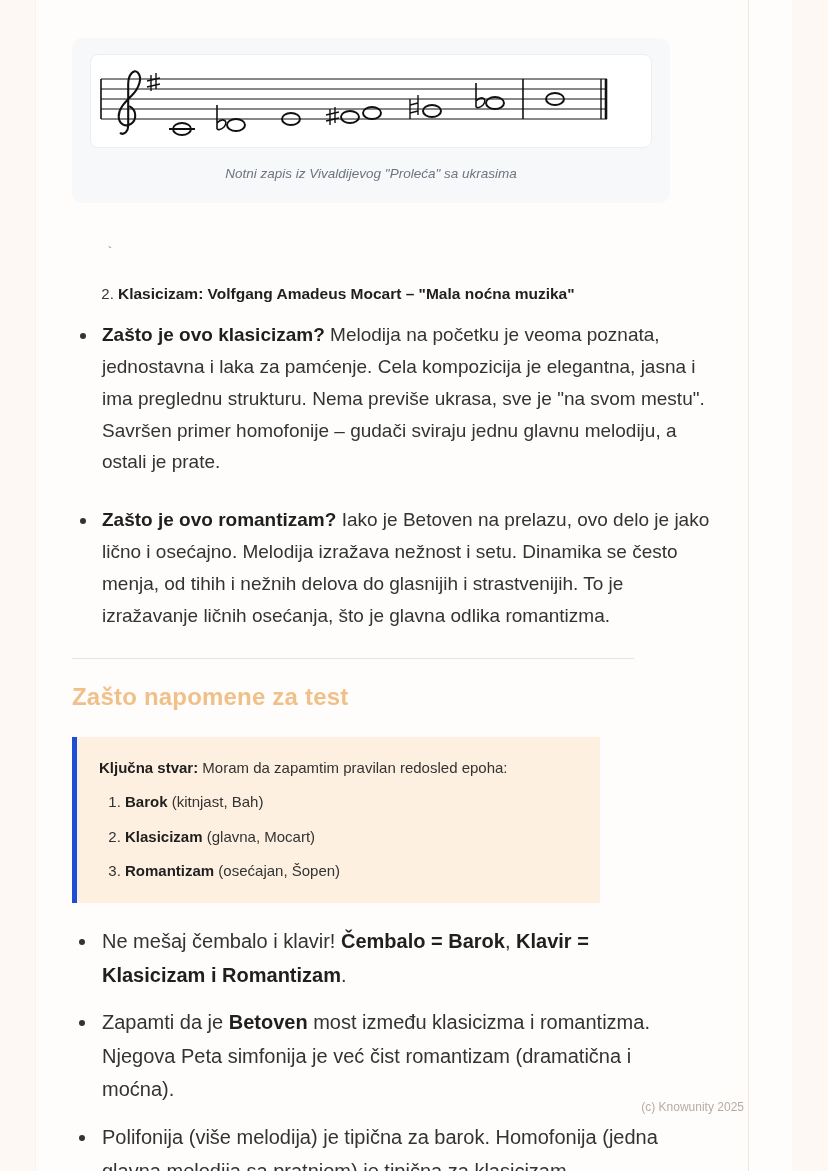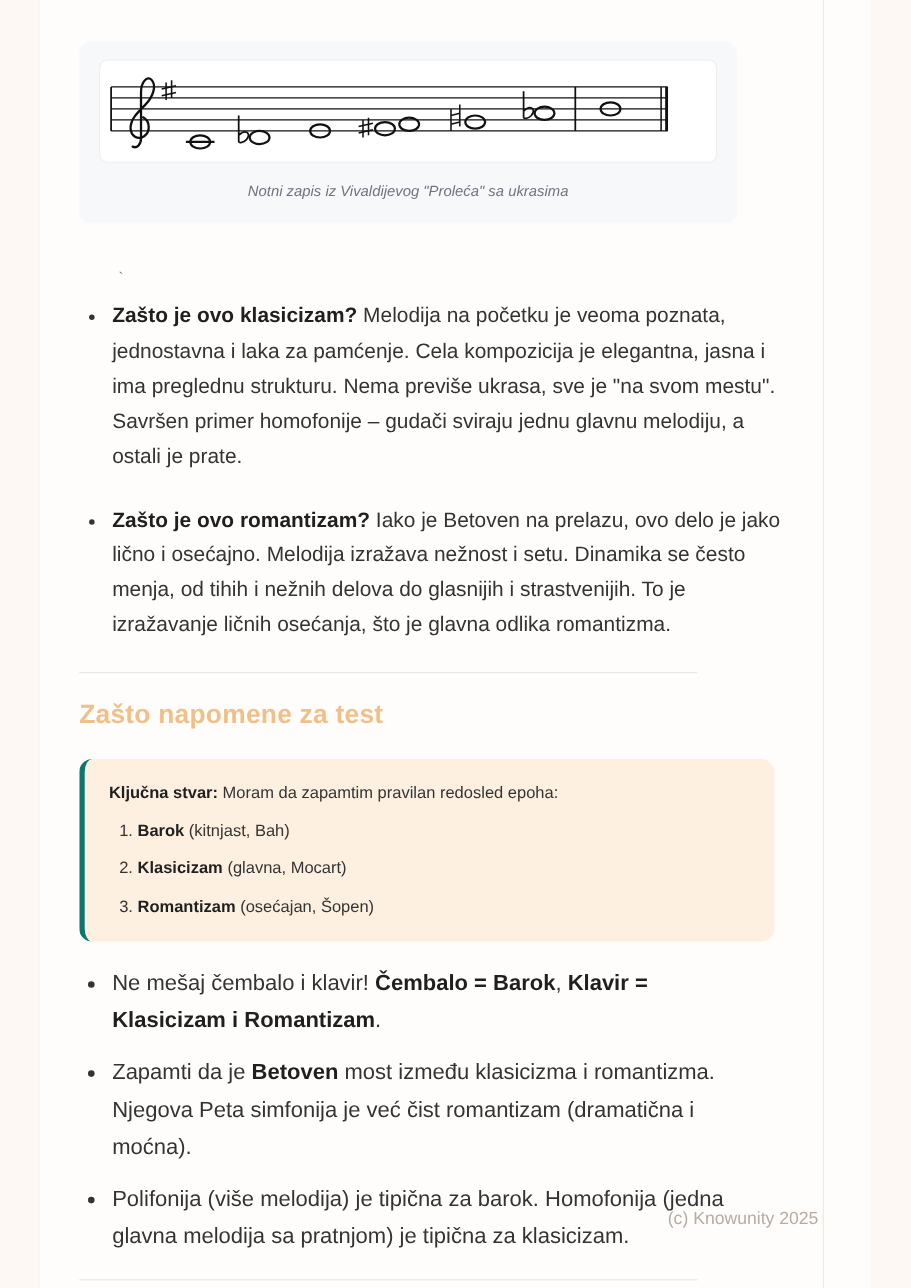--- a/index.html
+++ b/index.html
@@ -125,24 +125,24 @@
     margin: 24px 0 0 0;
     font-size: 24px;
     font-weight: bold;
     color: #f0c089;
     letter-spacing: 0.2px;
   }
 
   
   .callout {
     margin-top: 26px;
-    width: 632px;
+    width: 528px;
     background: #fdf0e0;
-    border-left: 5px solid #0f766e;
-    border-radius: 12px;
+    border-left: 5px solid #1d4ed8;
+    border-radius: 0;
     padding: 20px 22px 18px 22px;
     box-sizing: border-box;
   }
   .callout-lead {
     font-size: 15px;
     line-height: 1.5;
     color: #333;
   }
   ol.callout-list {
     margin: 12px 0 0 0;
@@ -175,21 +175,21 @@
     border: none;
     border-top: 1px solid #e8e3dd;
     margin: 22px 0 0 0;
     width: 562px;
   }
 
   .footer {
     position: absolute;
     right: 48px;
     top: 1100px;
-    font-size: 16px;
+    font-size: 12px;
     color: #b6aca2;
   }
 </style>
 </head>
 <body>
 
 <div class="page">
   <div class="page-rule"></div>
 
   <div class="content">
@@ -256,20 +256,25 @@
 
             <ellipse cx="464" cy="44" rx="9" ry="6"></ellipse>
           </g>
         </svg>
       </div>
       <div class="score-caption">Notni zapis iz Vivaldijevog "Proleća" sa ukrasima</div>
     </div>
 
     <div class="backtick">`</div>
 
+    <ol class="main-list" start="2">
+      <li>
+        <span class="li-head">Klasicizam: Volfgang Amadeus Mocart – "Mala noćna muzika"</span>
+      </li>
+    </ol>
     <ul class="sub-list">
       <li><span class="b">Zašto je ovo klasicizam?</span><span> Melodija na početku je veoma poznata, jednostavna i laka za pamćenje. Cela kompozicija je elegantna, jasna i ima preglednu strukturu. Nema previše ukrasa, sve je "na svom mestu". Savršen primer homofonije – gudači sviraju jednu glavnu melodiju, a ostali je prate.</span></li>
     </ul>
 
     <ul class="sub-list">
       <li><span class="b">Zašto je ovo romantizam?</span><span> Iako je Betoven na prelazu, ovo delo je jako lično i osećajno. Melodija izražava nežnost i setu. Dinamika se često menja, od tihih i nežnih delova do glasnijih i strastvenijih. To je izražavanje ličnih osećanja, što je glavna odlika romantizma.</span></li>
     </ul>
 
     <hr class="sep">
 

